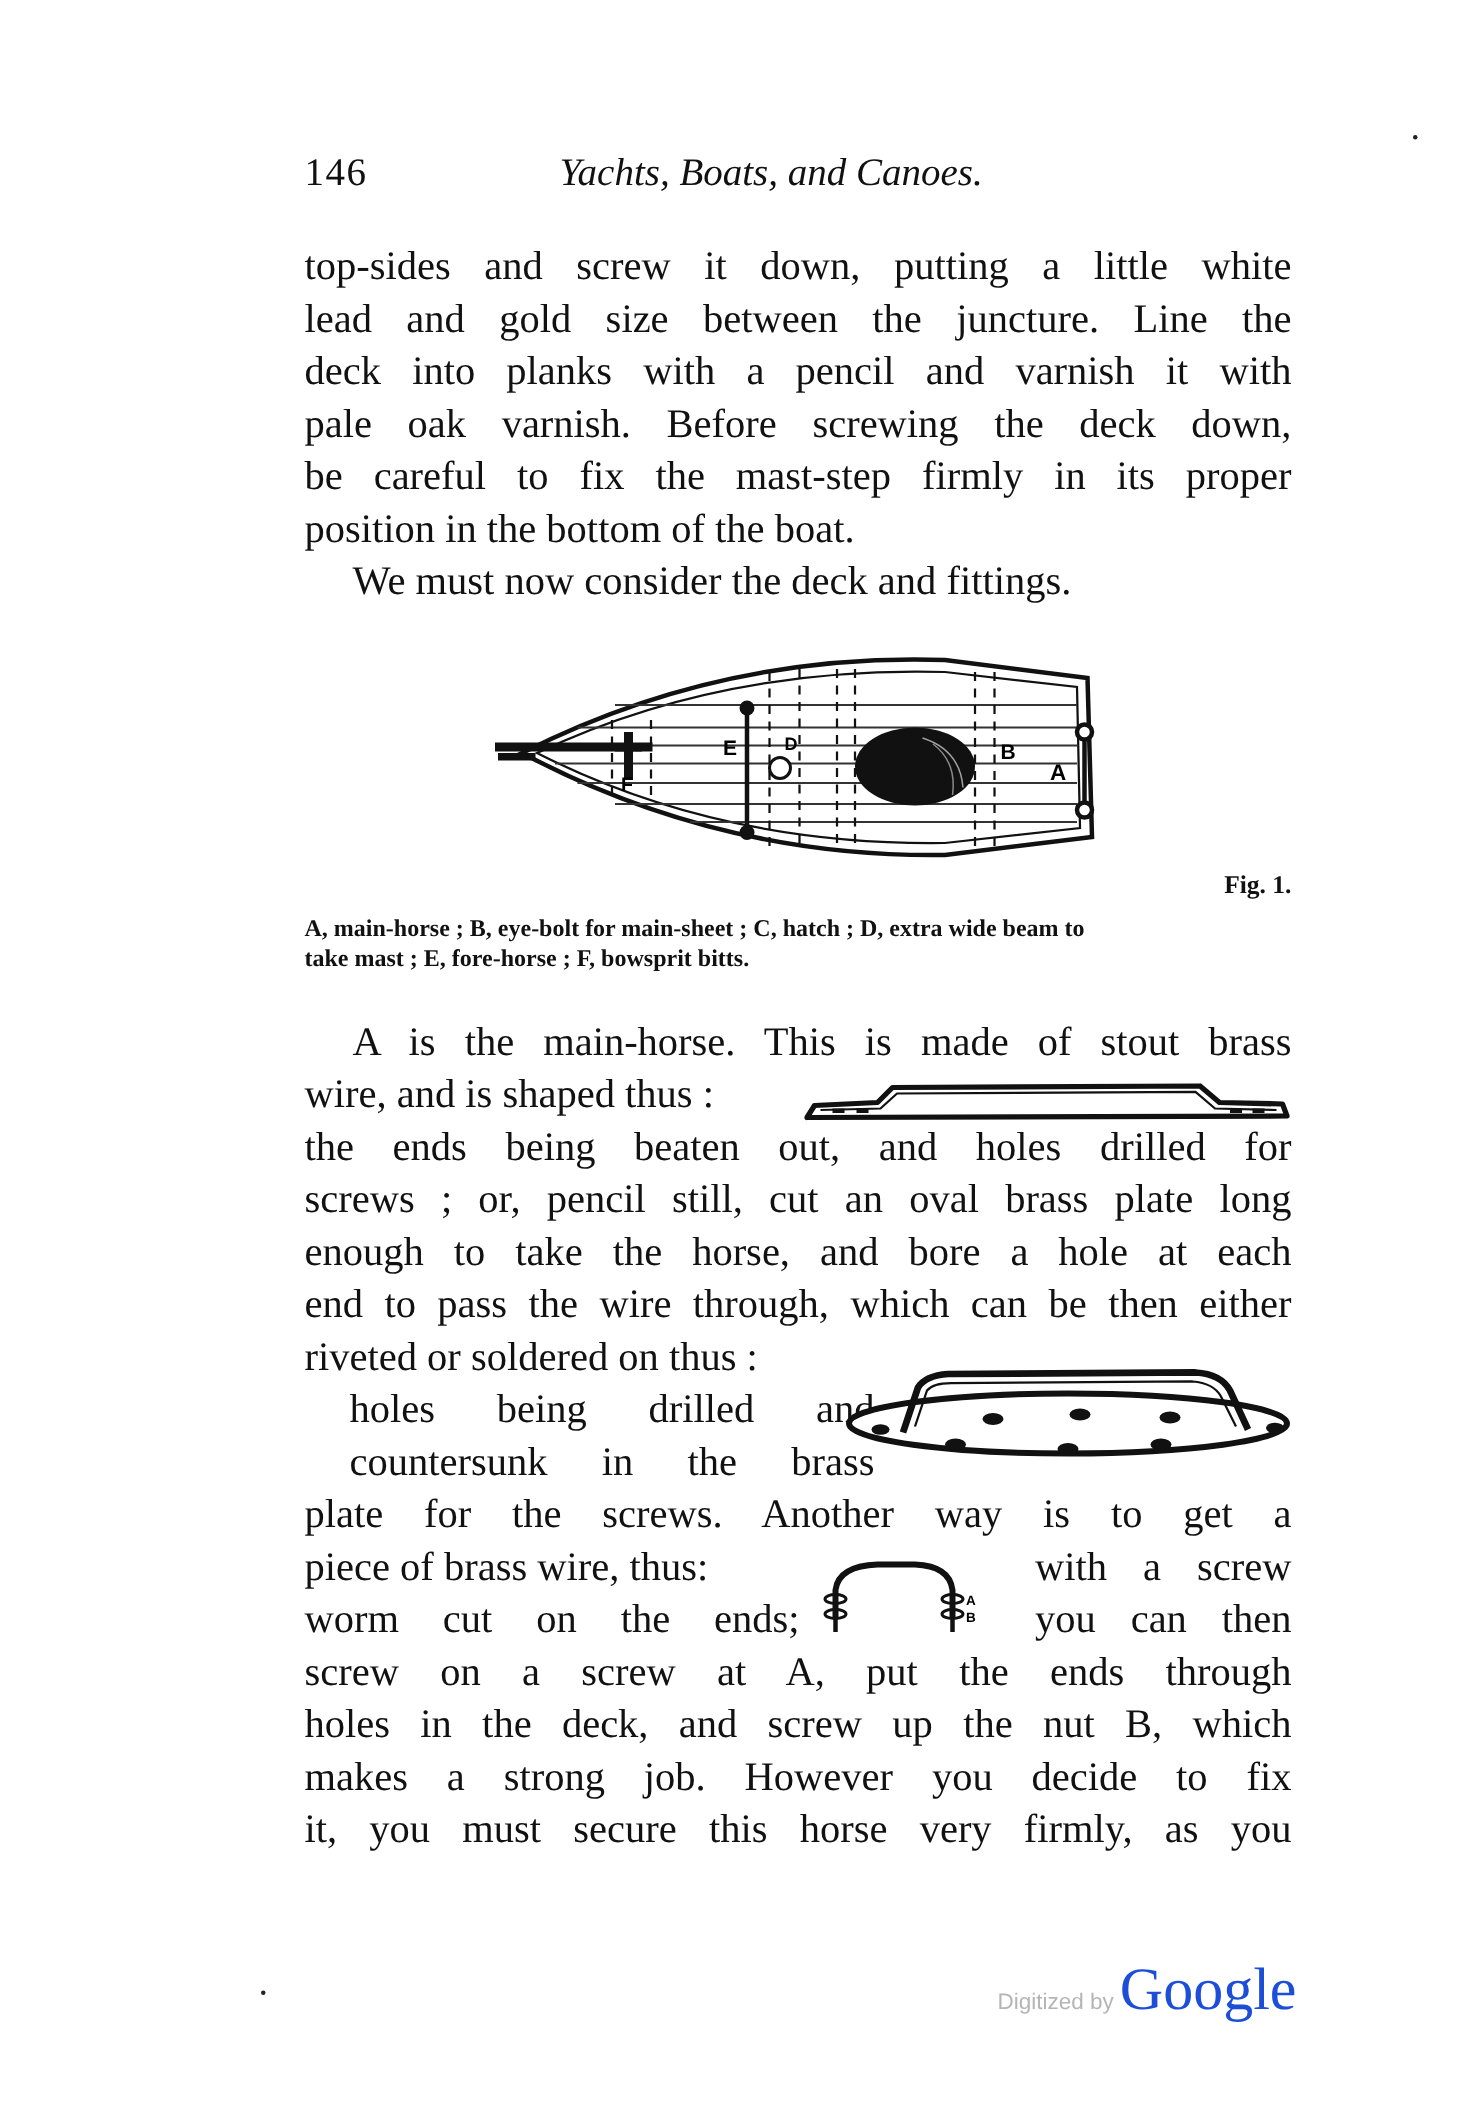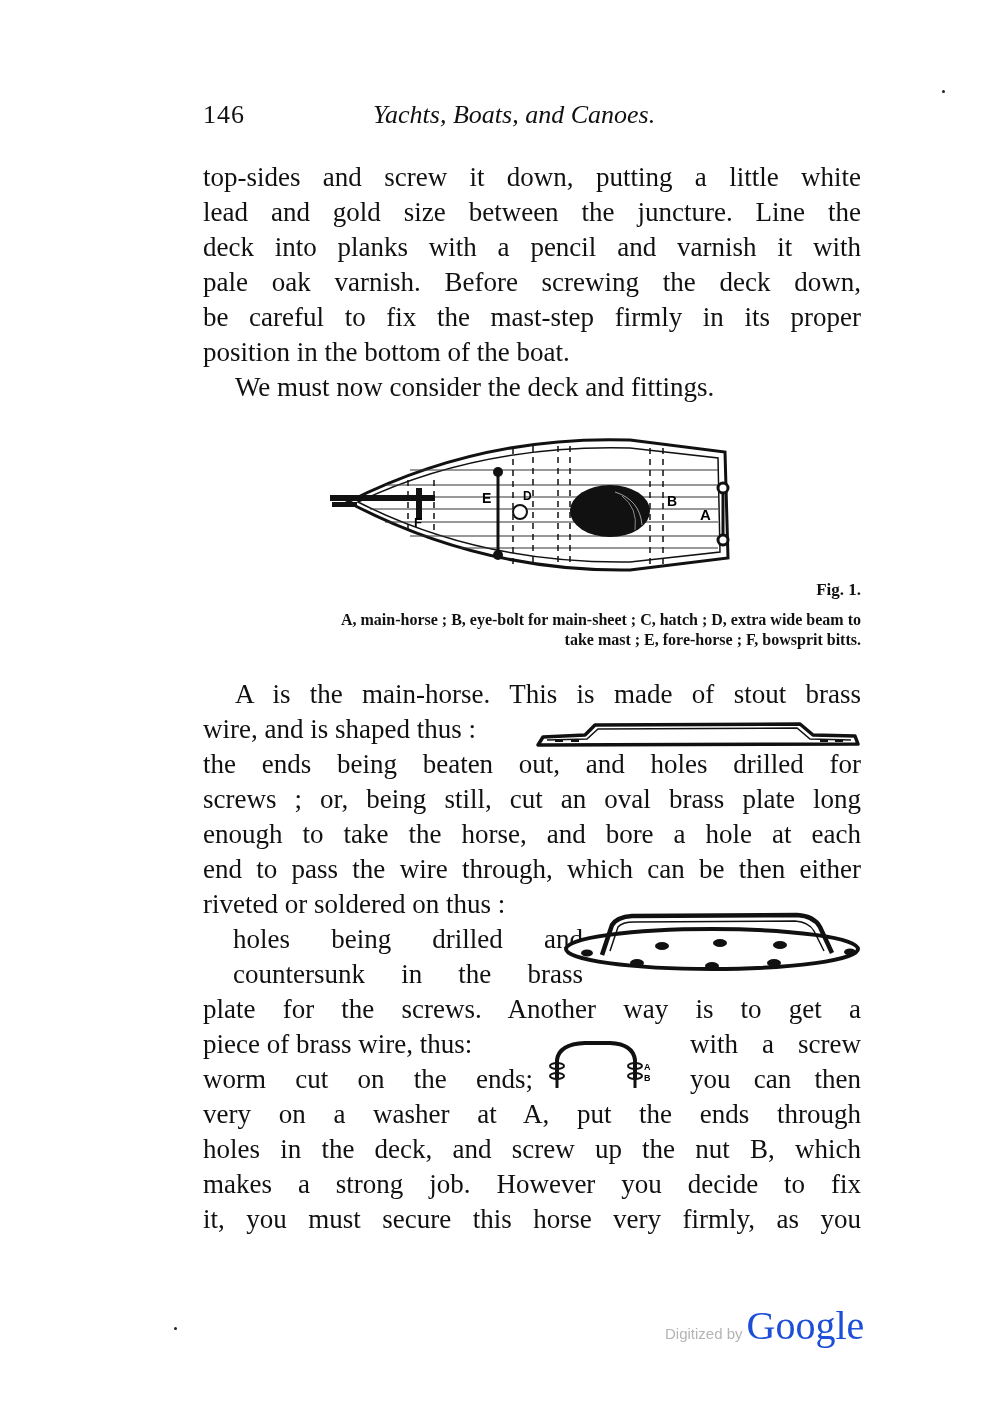--- a/index.html
+++ b/index.html
@@ -8,21 +8,21 @@
   .abs { position: absolute; }
   .header { top: 100px; left: 203px; width: 660px; height: 40px; font-size: 26px; }
   .page-num { position: absolute; left: 0; top: 0; letter-spacing: 1px; }
   .running-title { position: absolute; left: 170px; top: 0; font-style: italic; }
   .line { position: absolute; left: 203px; width: 658px; font-size: 27px; line-height: 35px;
           white-space: nowrap; text-align: justify; text-align-last: justify; }
   .line.last { text-align-last: left; }
   .line.indent { padding-left: 32px; width: 626px; }
   .line.short { width: 350px; margin-left: 30px; }
   .fig-title { top: 580px; left: 203px; width: 658px; text-align: right; font-size: 17px; font-weight: bold; }
-  .caption { left: 203px; width: 658px; text-align: right; font-size: 16px; font-weight: bold; line-height: 20px; }
+  .caption { left: 203px; width: 658px; text-align: left; font-size: 16px; font-weight: bold; line-height: 20px; }
   .boat { top: 430px; left: 330px; width: 405px; height: 150px; }
   .horse1 { top: 720px; left: 535px; width: 325px; height: 30px; }
   .plate { top: 903px; left: 562px; width: 300px; height: 72px; }
   .ubolt { top: 1038px; left: 545px; width: 110px; height: 55px; }
   .dig { top: 1302px; left: 665px; color: #b5b5b5; white-space: nowrap; }
   .dig .small { font-family: "Liberation Sans", "DejaVu Sans", sans-serif; font-size: 15px; }
   .dig .big { font-family: "Liberation Serif", serif; font-size: 40px; color: #1d4ed8; }
   .speck { width: 3px; height: 3px; background: #222; border-radius: 50%; }
 </style>
 </head>
@@ -99,32 +99,32 @@
 </div>
 
 <div class="abs fig-title">Fig. 1.</div>
 <div class="abs caption" style="top:610px">A, main-horse ;  B, eye-bolt for main-sheet ;  C, hatch ;  D, extra wide beam to</div>
 <div class="abs caption" style="top:630px">take mast ;  E, fore-horse ;  F, bowsprit bitts.</div>
 
 <div>
   <div class="line indent" style="top:677px">A is the main-horse.  This is made of stout brass</div>
   <div class="line last" style="top:712px">wire, and is shaped thus :</div>
   <div class="line" style="top:747px">the ends being beaten out, and holes drilled for</div>
-  <div class="line" style="top:782px">screws ; or, being still, cut an oval brass plate long</div>
+  <div class="line" style="top:782px">screws ; or, pencil still, cut an oval brass plate long</div>
   <div class="line" style="top:817px">enough to take the horse, and bore a hole at each</div>
   <div class="line" style="top:852px">end to pass the wire through, which can be then either</div>
   <div class="line last" style="top:887px">riveted or soldered on thus :</div>
   <div class="line short" style="top:922px">holes being drilled and</div>
   <div class="line short" style="top:957px">countersunk in the brass</div>
   <div class="line" style="top:992px">plate for the screws.  Another way is to get a</div>
   <div class="line last" style="top:1027px; width:330px">piece of brass wire, thus:</div>
   <div class="abs" style="top:1027px; left:690px; font-size:27px; line-height:35px; width:171px; text-align:justify; text-align-last:justify; white-space:nowrap">with a screw</div>
   <div class="line" style="top:1062px; width:330px">worm cut on the ends;</div>
   <div class="abs" style="top:1062px; left:690px; font-size:27px; line-height:35px; width:171px; text-align:justify; text-align-last:justify; white-space:nowrap">you can then</div>
-  <div class="line" style="top:1097px">very on a washer at A, put the ends through</div>
+  <div class="line" style="top:1097px">screw on a screw at A, put the ends through</div>
   <div class="line" style="top:1132px">holes in the deck, and screw up the nut B, which</div>
   <div class="line" style="top:1167px">makes a strong job.  However you decide to fix</div>
   <div class="line" style="top:1202px">it, you must secure this horse very firmly, as you</div>
 </div>
 
 <div class="abs horse1">
   <svg width="325" height="30" viewBox="0 0 325 30">
     <path d="M3,25 L8,17 L50,15 L60,5 L265,4 L278,15 L320,16 L323,24 Z" fill="none" stroke="#111" stroke-width="3.5" stroke-linejoin="round"></path>
     <path d="M12,20 L52,19 L63,9 L262,8 L275,19 L316,20" fill="none" stroke="#111" stroke-width="1.5"></path>
     <rect x="20" y="19" width="8" height="3" fill="#111"></rect>

